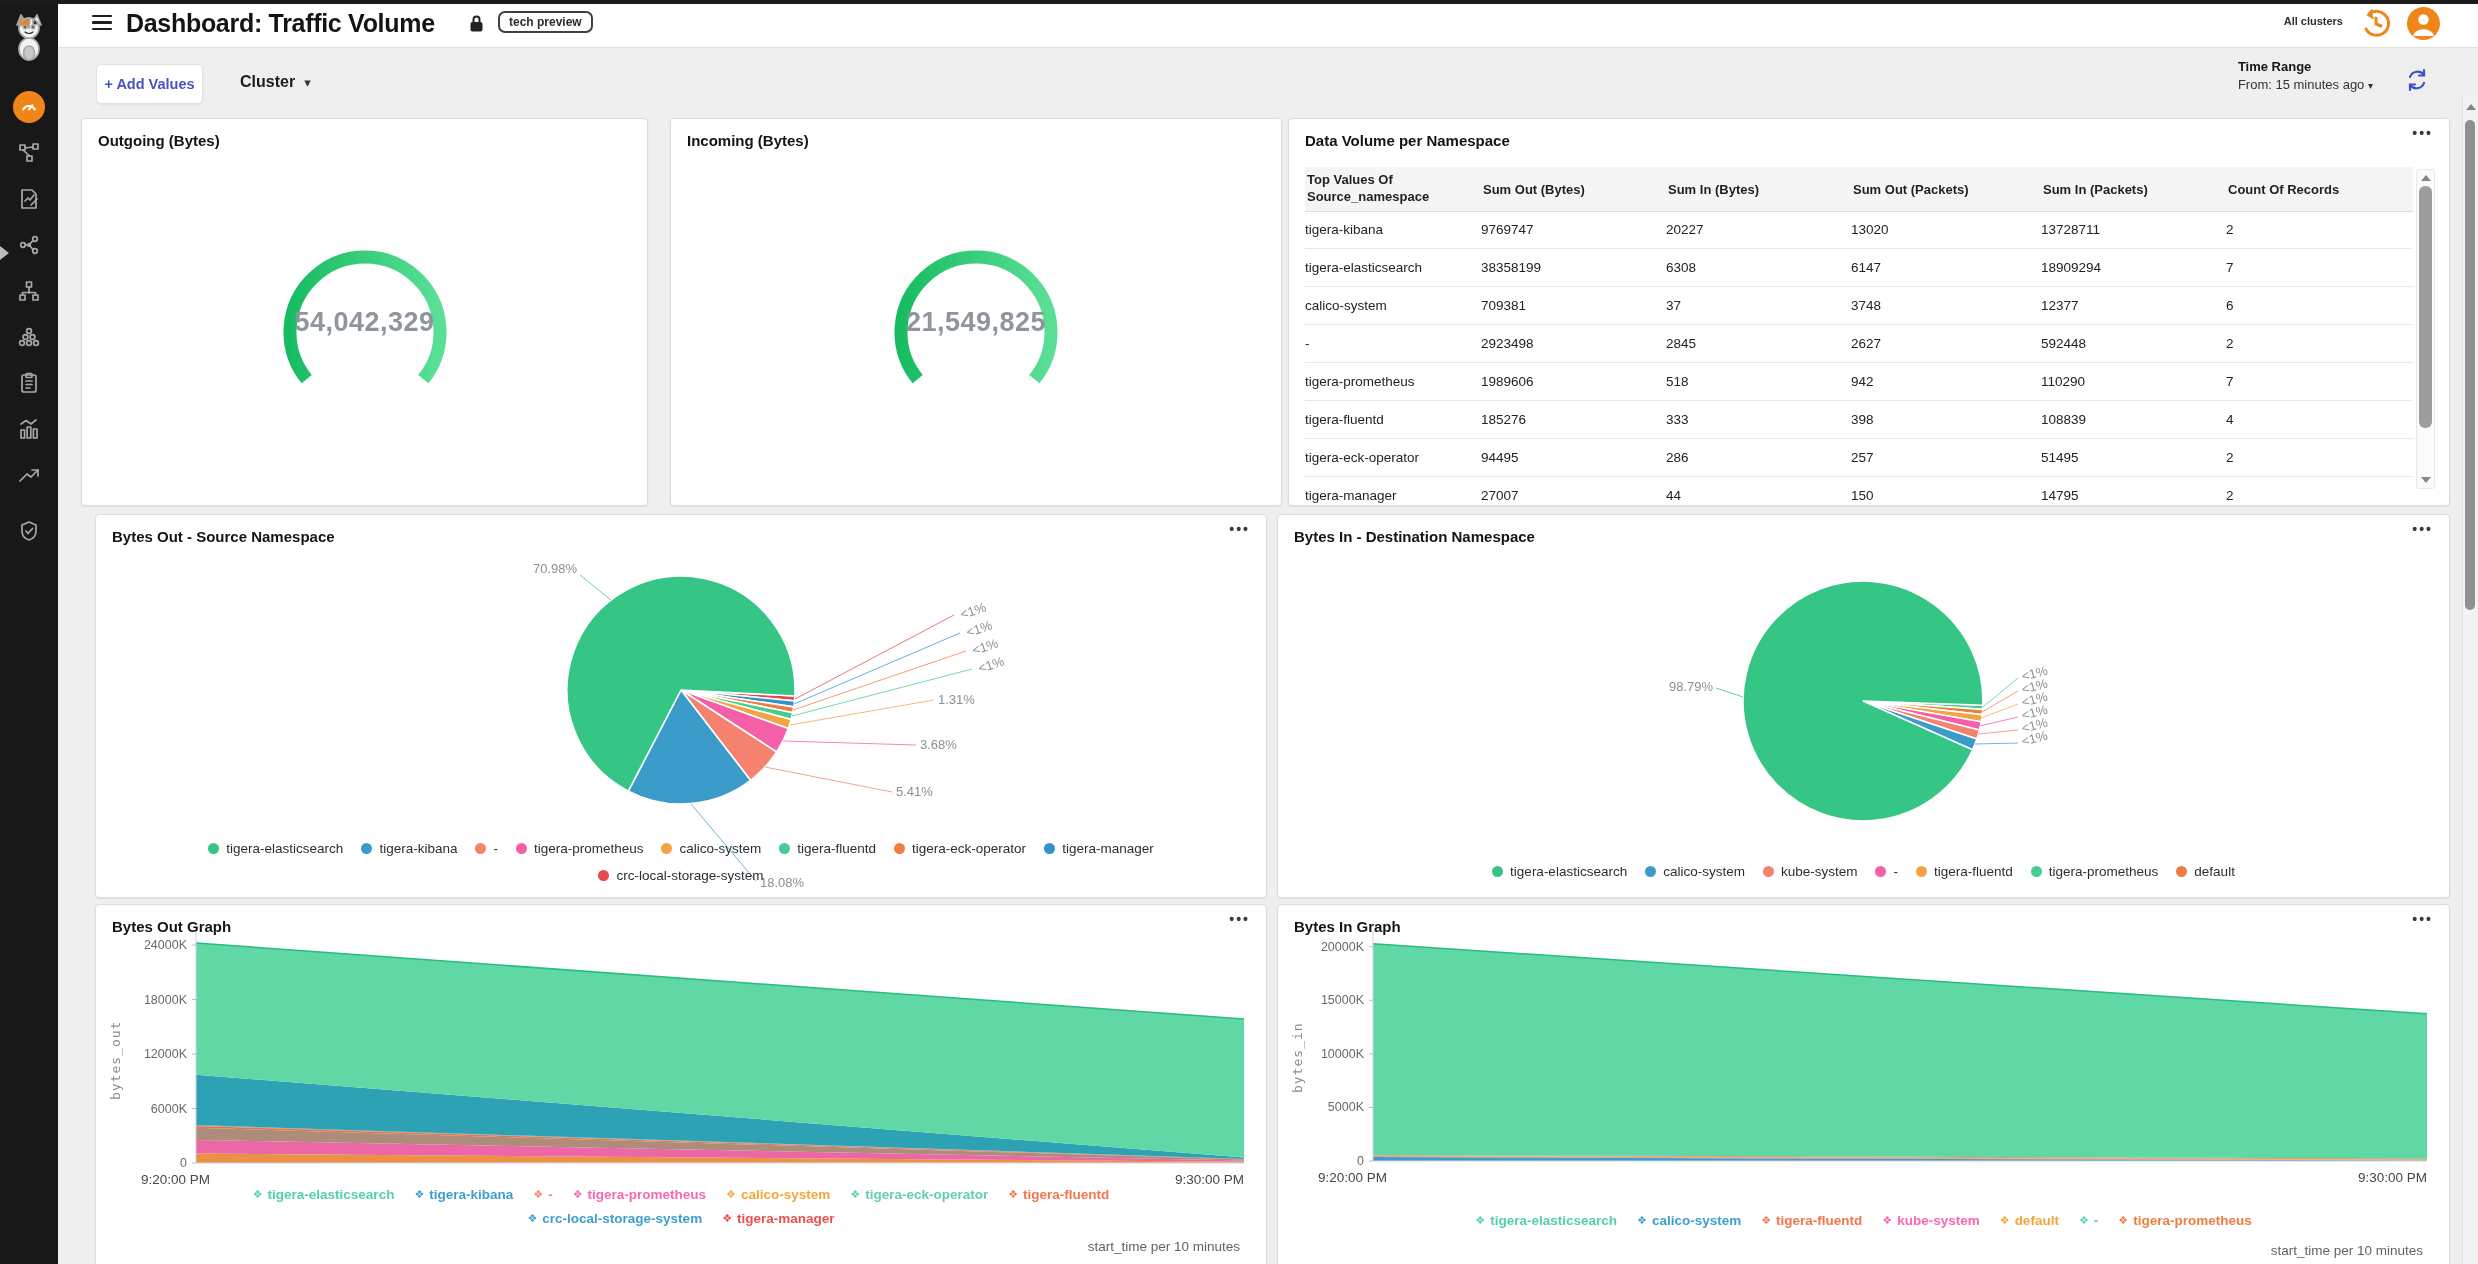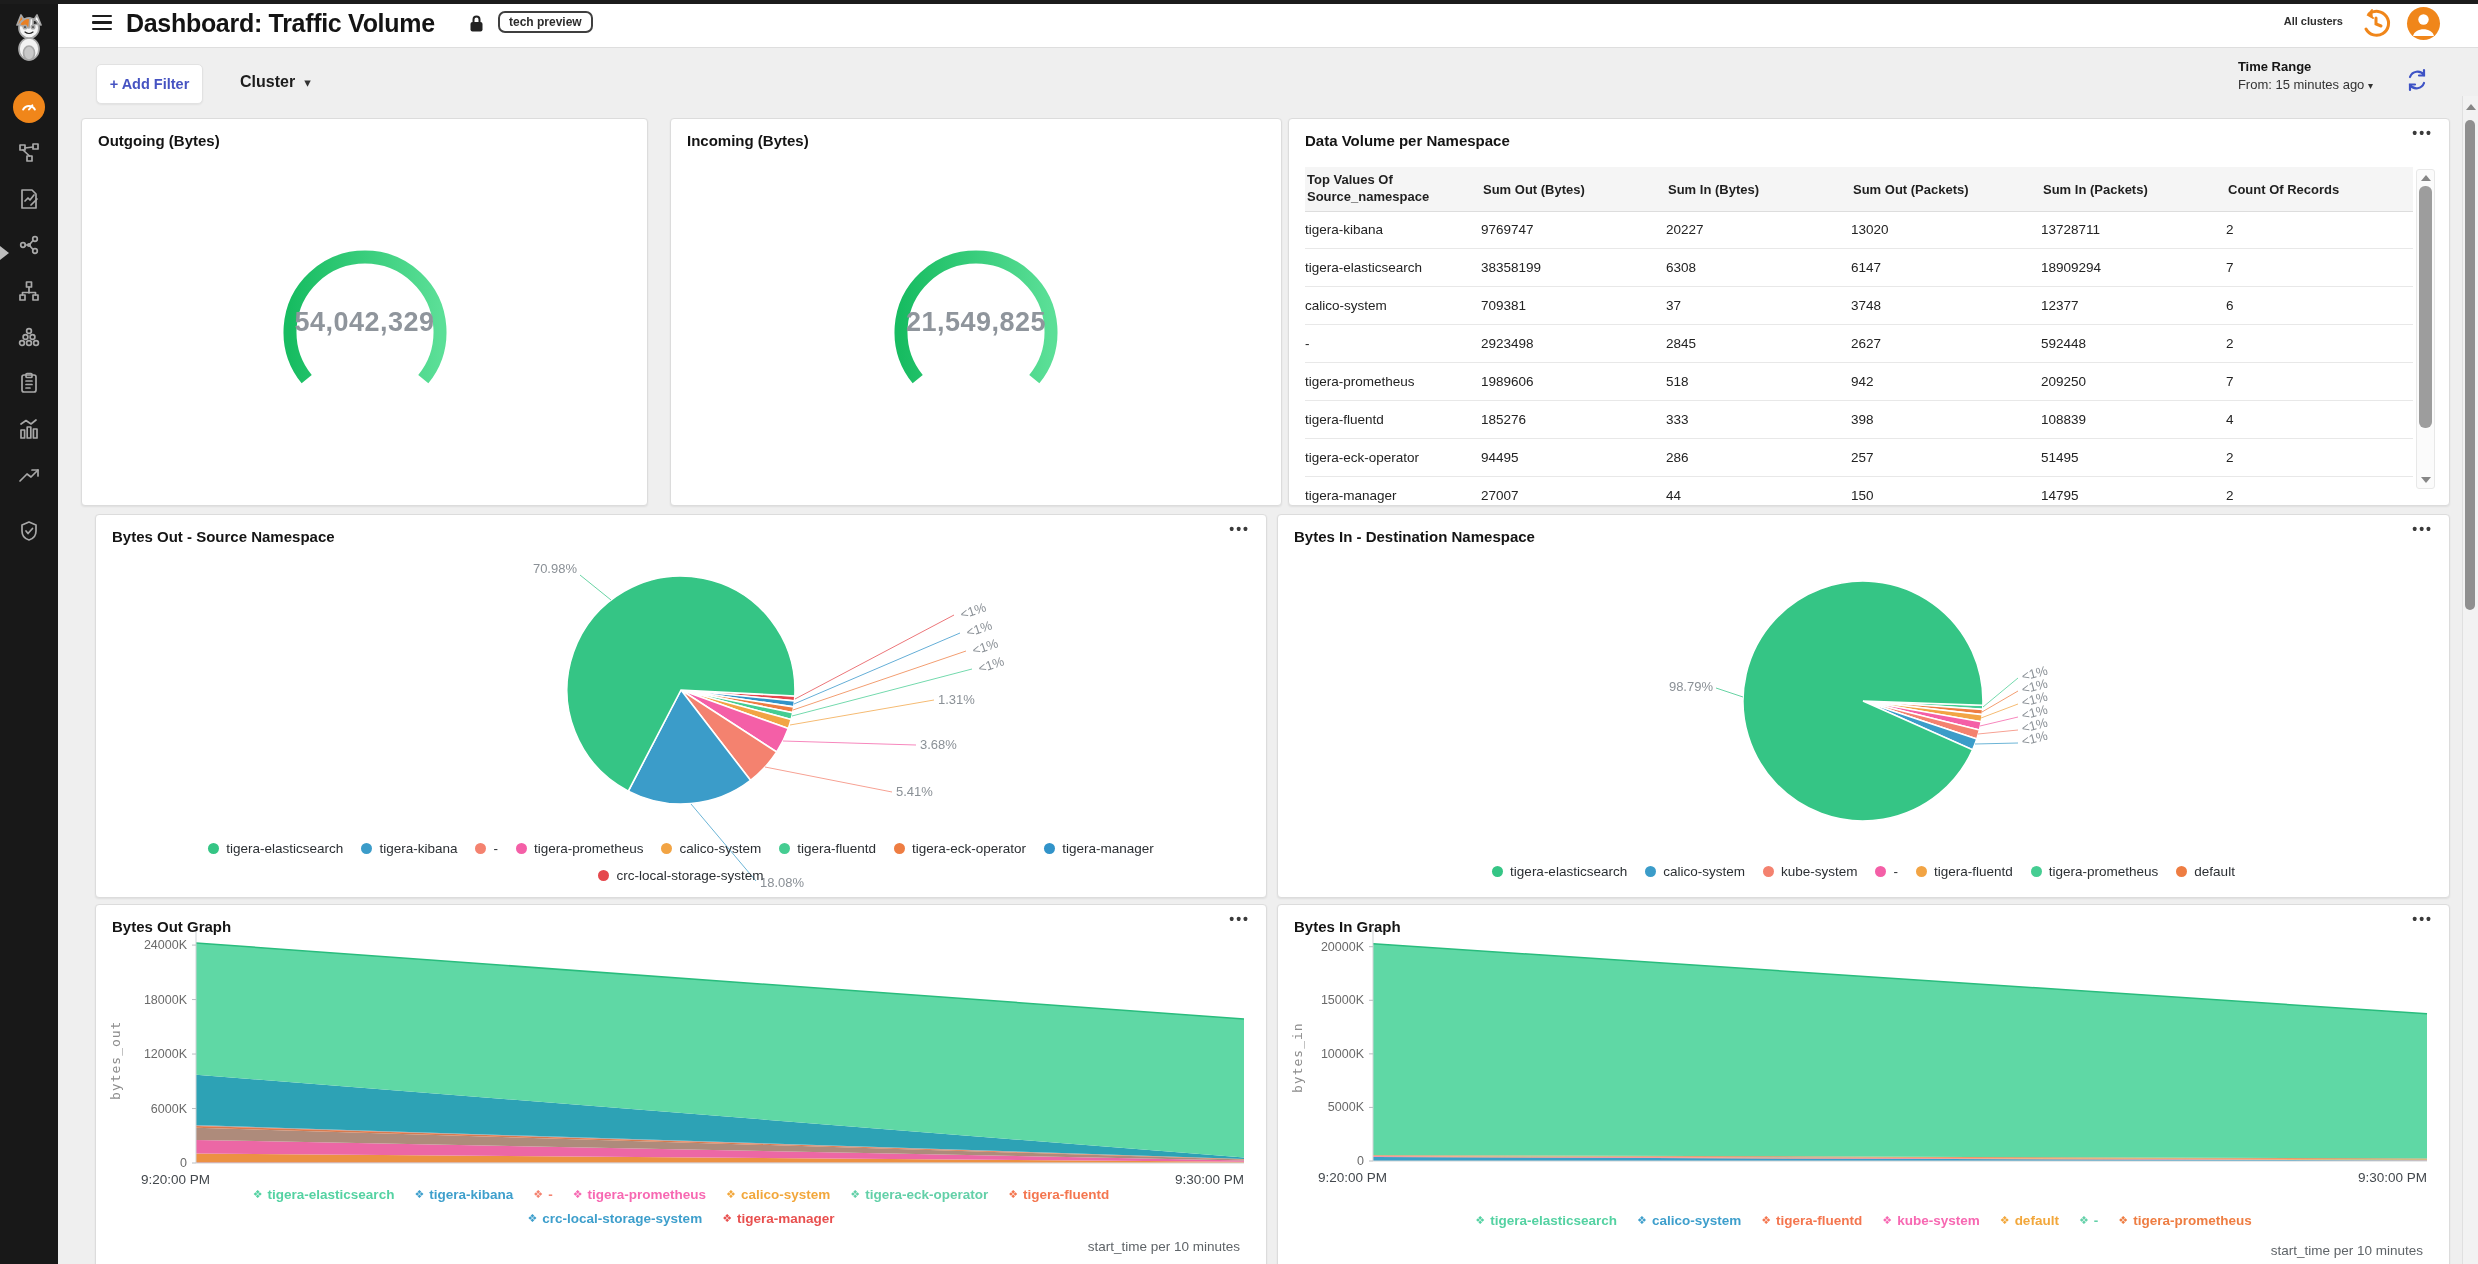--- a/index.html
+++ b/index.html
@@ -218,21 +218,21 @@
   </span>
   <span id="avatar">
     <svg width="33" height="33" viewBox="0 0 33 33">
         <circle cx="16.5" cy="12.5" r="5.2" fill="#fff"></circle>
         <path d="M6 29 C8 20 25 20 27 29 Z" fill="#fff"></path>
       </svg>
   </span>
 </header>
 
 <div id="filterbar">
-  <button id="add-filter">+ Add Filter</button>
+  <button id="add-filter">+ Add Values</button>
   <div id="cluster-dd">
     <span>Cluster</span><span class="chev">▾</span>
   </div>
   <div id="time-range">
     <div class="tr-label">Time Range</div>
     <div class="tr-value"><span>From: 15 minutes ago</span> <span style="font-size:10px;">▾</span></div>
   </div>
   <span id="refresh-btn">
     <svg width="26" height="26" viewBox="0 0 26 26" fill="none" stroke="#3d52c5" stroke-width="2.2" stroke-linecap="round">
       <path d="M6 10 A 8 8 0 0 1 20 8"></path>
@@ -317,21 +317,21 @@
         <div>2845</div>
         <div>2627</div>
         <div>592448</div>
         <div>2</div>
       </div>
       <div class="trow">
         <div>tigera-prometheus</div>
         <div>1989606</div>
         <div>518</div>
         <div>942</div>
-        <div>209250</div>
+        <div>110290</div>
         <div>7</div>
       </div>
       <div class="trow">
         <div>tigera-fluentd</div>
         <div>185276</div>
         <div>333</div>
         <div>398</div>
         <div>108839</div>
         <div>4</div>
       </div>

